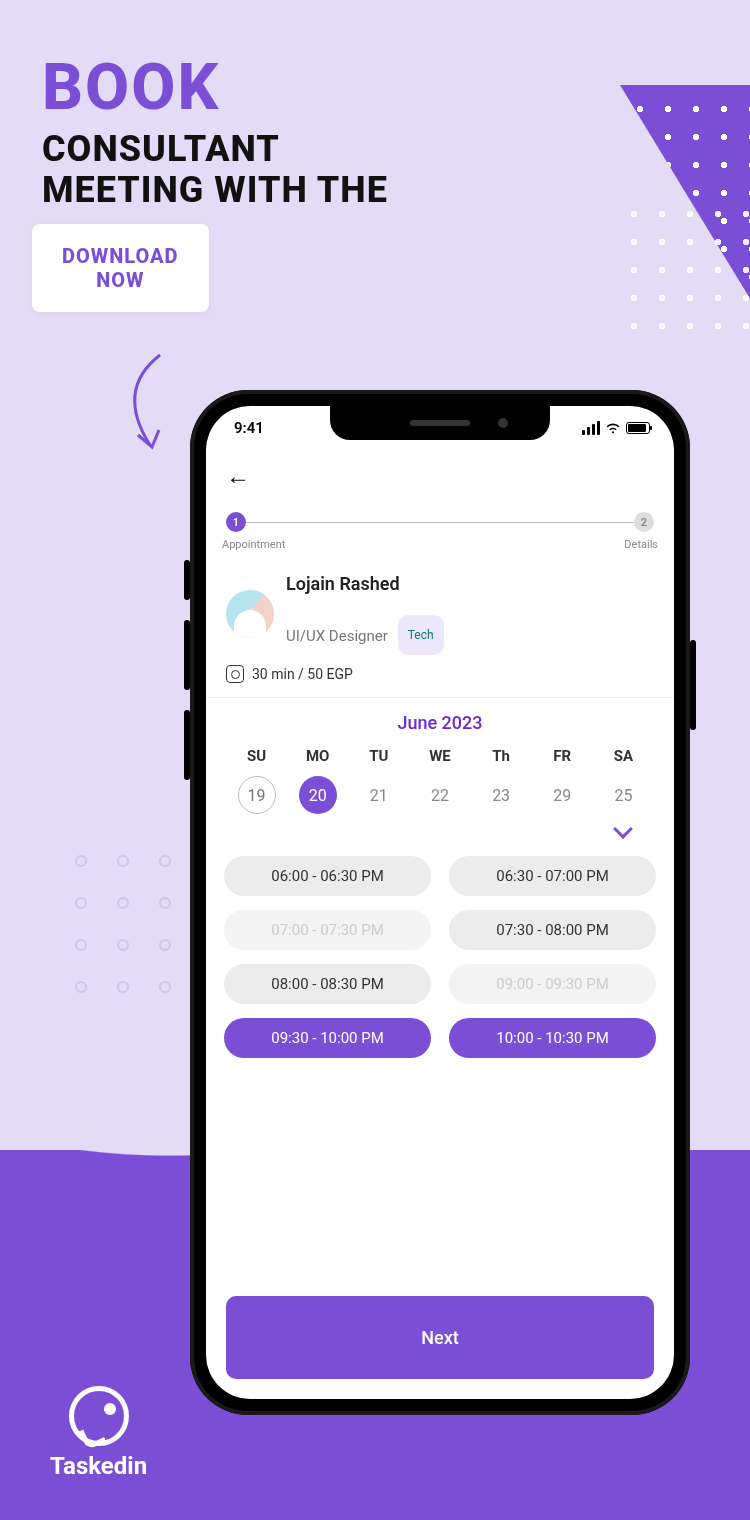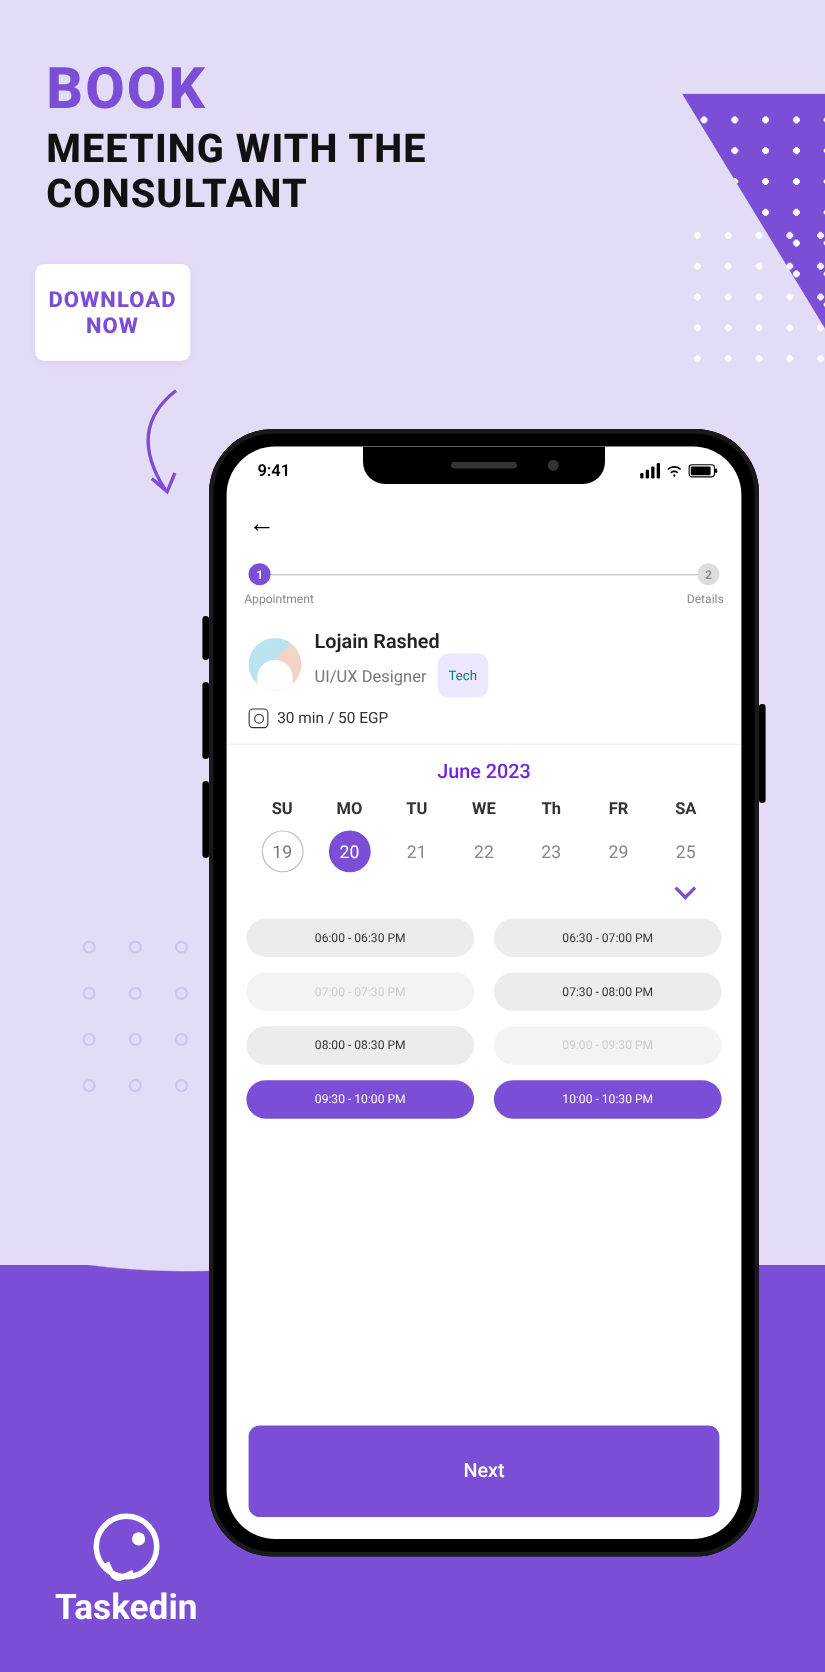--- a/index.html
+++ b/index.html
@@ -36,28 +36,28 @@
     width:140px; height:140px;
     background-image: radial-gradient(circle, #fff 3px, transparent 3px);
     background-size: 28px 28px;
     opacity: .9;
   }
   .ring-grid { position:absolute; left:60px; top:840px; display:grid; grid-template-columns:repeat(4,42px); grid-auto-rows:42px; gap:0;}
   .ring-grid span{ width:12px;height:12px;border:2px solid #d0c4ee;border-radius:50%; justify-self:center; align-self:center;}
 
   
   .headline { position:absolute; left:42px; top:50px; }
-  .headline .book { font-size:52px; font-weight:800; color:#7a4fd6; letter-spacing:2px; }
+  .headline .book { font-size:64px; font-weight:800; color:#7a4fd6; letter-spacing:2px; }
   .headline .sub { font-size:36px; font-weight:800; color:#111; line-height:1.15; letter-spacing:1px; margin-top:4px;}
 
   .download-btn {
-    position:absolute; left:32px; top:240px;
+    position:absolute; left:32px; top:224px;
     background:#fff; color:#7a4fd6; font-weight:800;
     font-size:20px; letter-spacing:1px; text-align:center;
-    padding:20px 12px; border-radius:8px; line-height:1.2;
+    padding:20px 30px; border-radius:8px; line-height:1.2;
     box-shadow: 0 2px 8px rgba(0,0,0,.04);
     cursor:pointer;
   }
 
   
   .arrow { position:absolute; left:105px; top:350px; }
 
   
   .wave {
     position:absolute; bottom:0; left:0; width:750px; height:370px;
@@ -65,21 +65,21 @@
   }
   .wave::before{
     content:""; position:absolute; top:-55px; left:0; width:750px; height:110px;
     background: radial-gradient(ellipse 420px 120px at 170px 0, #e4dbf7 50%, transparent 51%),
                 radial-gradient(ellipse 420px 120px at 580px 110px, #7a4fd6 50%, transparent 51%);
   }
   .brand { position:absolute; left:50px; bottom:40px; color:#fff; text-align:center;}
   .brand-mark { width:60px;height:60px; border:5px solid #fff; border-radius:50%; margin:0 auto 6px; position:relative;}
   .brand-mark::after{ content:""; position:absolute; width:12px;height:12px;border-radius:50%;background:#fff; top:12px; right:8px;}
   .brand-mark::before{ content:""; position:absolute; width:16px;height:16px;border-bottom:5px solid #fff; border-left:5px solid #fff; border-radius:0 0 0 10px; transform:rotate(-25deg); bottom:-6px; left:8px;}
-  .brand-name{ font-size:32px; font-weight:700;}
+  .brand-name{ font-size:24px; font-weight:700;}
 
   
   .phone {
     position:absolute; left:190px; top:390px;
     width:500px; height:1025px;
     background:#000; border-radius:58px;
     padding:16px;
     box-shadow: inset 0 0 0 4px #1a1a1a;
   }
   .phone .side-btn{ position:absolute; background:#000; border-radius:4px;}
@@ -137,21 +137,21 @@
   .days{ display:grid; grid-template-columns:repeat(7,1fr); text-align:center; font-size:15px; font-weight:700; color:#333; margin-bottom:8px;}
   .dates{ display:grid; grid-template-columns:repeat(7,1fr); text-align:center; align-items:center;}
   .date-cell{ height:44px; display:flex; align-items:center; justify-content:center; color:#888; font-size:16px; cursor:pointer;}
   .date-cell .bubble{ width:38px;height:38px;border-radius:50%;display:flex;align-items:center;justify-content:center;}
   .date-cell.today .bubble{ border:1.5px solid #bbb; color:#777;}
   .date-cell.selected .bubble{ background:#7a4fd6; color:#fff;}
   .expand{ text-align:right; padding:4px 24px 10px;}
   .chev{ display:inline-block; width:14px;height:14px;border-right:3px solid #7a4fd6;border-bottom:3px solid #7a4fd6; transform:rotate(45deg); cursor:pointer;}
 
   .slots{ padding:6px 18px; display:grid; grid-template-columns:1fr 1fr; gap:14px 18px;}
-  .slot{ padding:11px 0; text-align:center; border-radius:22px; font-size:11px; cursor:pointer;}
+  .slot{ padding:11px 0; text-align:center; border-radius:22px; font-size:15px; cursor:pointer;}
   .slot.normal{ background:#ececec; color:#333;}
   .slot.disabled{ background:#f3f3f3; color:#ccc; cursor:default;}
   .slot.selected{ background:#7a4fd6; color:#fff;}
 
   .next-btn{
     position:absolute; bottom:20px; left:20px; right:20px;
     background:#7a4fd6; color:#fff; text-align:center;
     padding:31px; border-radius:10px; font-size:18px; font-weight:500;
     cursor:pointer;
   }
@@ -176,22 +176,22 @@
     <span></span>
   <span></span>
     <span></span>
     <span></span>
     <span></span>
 </div>
 
 <div class="headline">
   <div class="book">BOOK</div>
   <div class="sub">
+    <div>CONSULTANT</div>
     <div>MEETING WITH THE</div>
-    <div>CONSULTANT</div>
   </div>
 </div>
 
 <div class="download-btn">
   <div>DOWNLOAD</div>
   <div>NOW</div>
 </div>
 
 <svg class="arrow" width="80" height="110">
   <path d="M 55 5 Q 10 40 45 95" stroke="#7a4fd6" stroke-width="3" fill="none"></path>
@@ -244,21 +244,21 @@
     <div class="step-labels">
       <span>Appointment</span>
       <span>Details</span>
     </div>
 
     <div class="consultant">
       <div class="c-row">
         <div class="avatar"></div>
         <div>
           <div class="c-name">Lojain Rashed</div>
-          <div style="display:flex;align-items:center;">
+          <div style="display:flex;align-items:center;margin-top:21px;">
             <span class="c-role">UI/UX Designer</span>
             <span class="tag">Tech</span>
           </div>
         </div>
       </div>
       <div class="c-price">
         <span class="clock-ico"></span>
         <span>30 min / 50 EGP</span>
       </div>
     </div>

